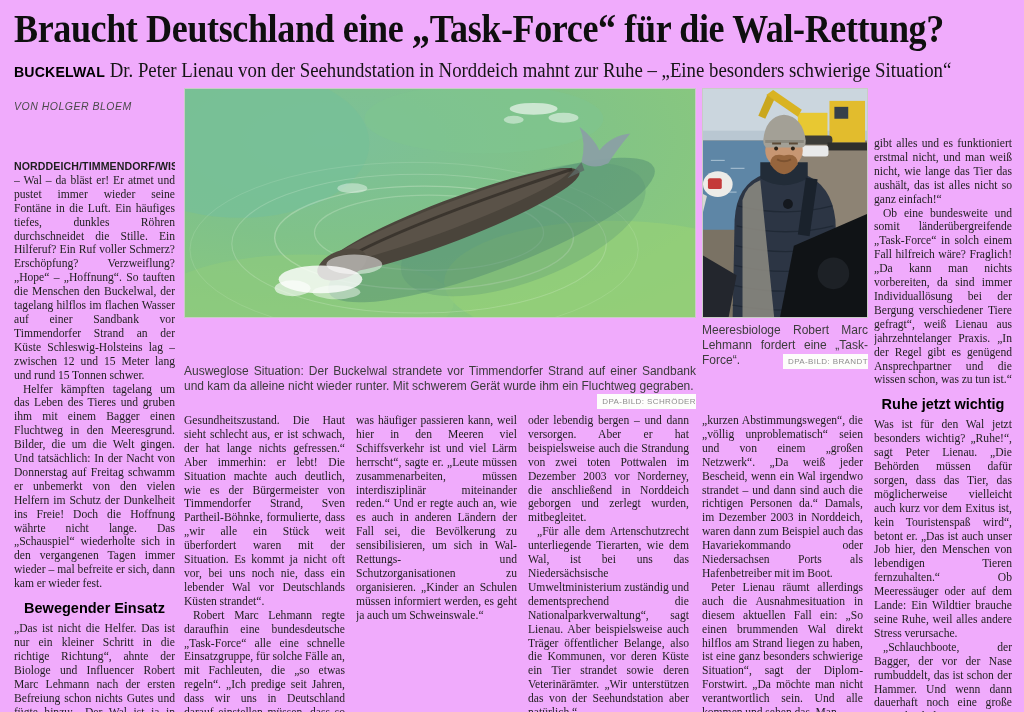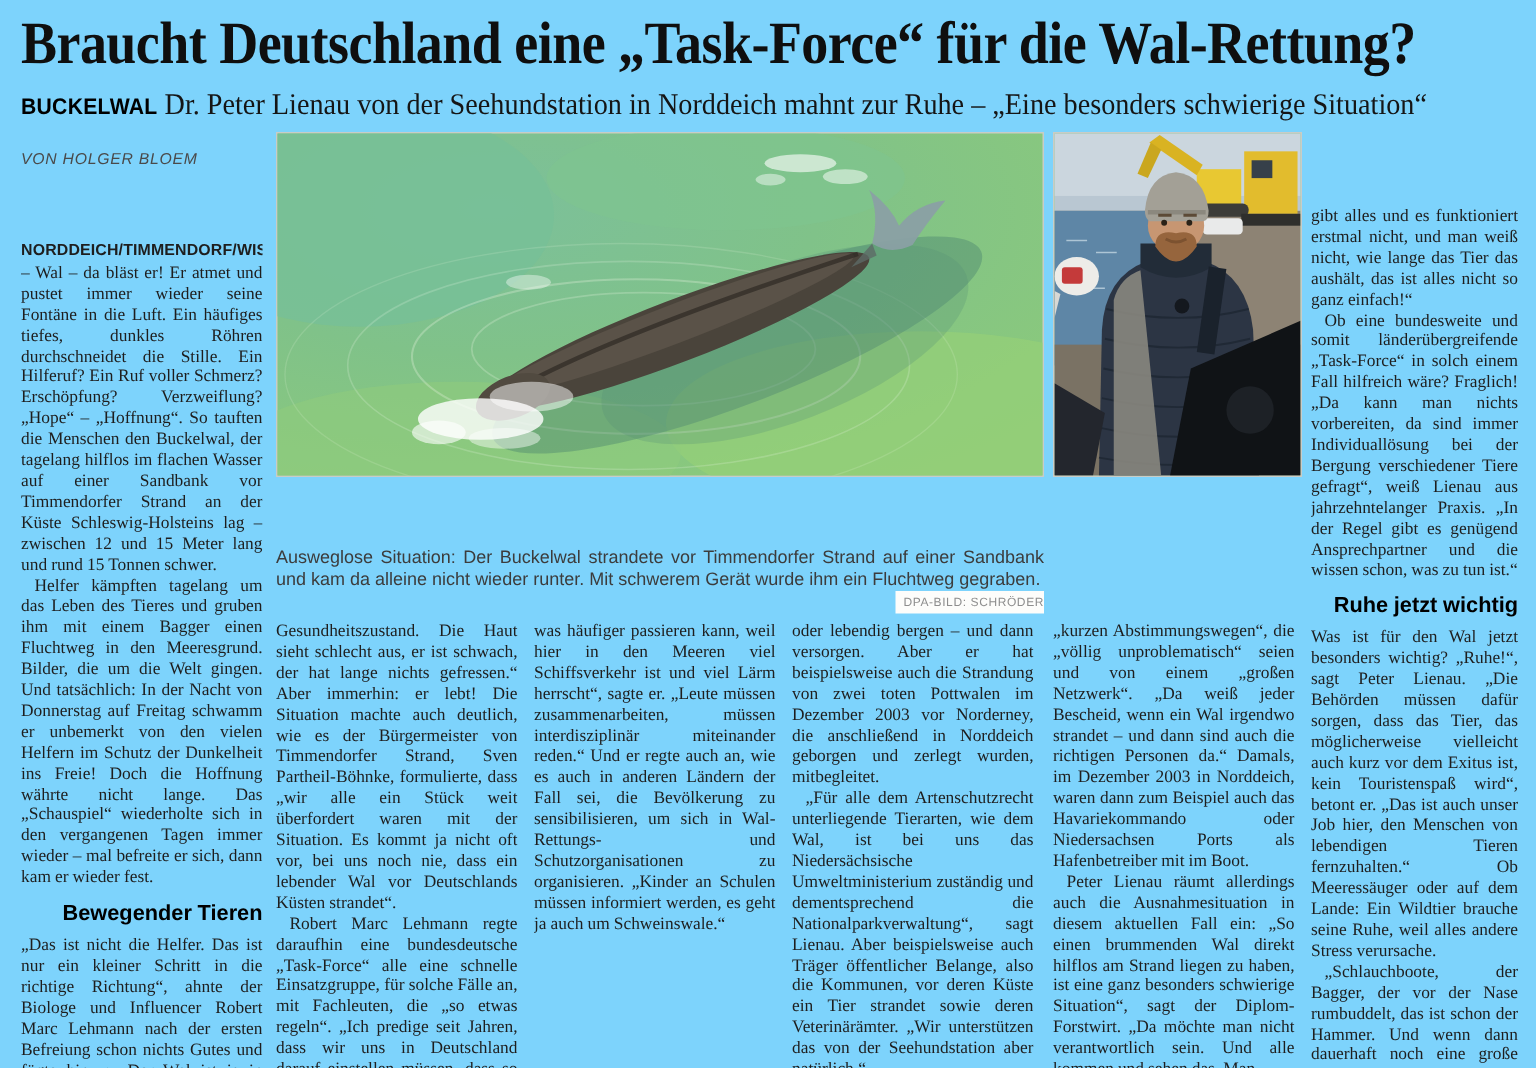--- a/index.html
+++ b/index.html
@@ -1,19 +1,19 @@
 <!DOCTYPE html>
 <html lang="de"><head>
 <meta charset="utf-8">
 <style>
   * { margin:0; padding:0; box-sizing:border-box; }
   html,body { background:#e8e8e8; }
   .page {
     position:relative; width:1024px; height:712px; margin:0 auto;
-    background:#7dd3fc; overflow:hidden;
+    background:#f0abfc; overflow:hidden;
     font-family:"Liberation Serif", serif; color:#1e1e1e;
   }
   .headline {
     position:absolute; left:14px; top:4px; width:1105px;
     font-family:"Liberation Serif", serif; font-weight:bold; color:#0f0f0f;
     font-size:40px; line-height:50px; letter-spacing:-0.4px;
     white-space:nowrap; transform:scaleX(0.90); transform-origin:0 0;
   }
   .subhead-row {
     position:absolute; left:14px; top:57px; width:1070px;
@@ -39,21 +39,21 @@
   .col p.first, .col p.cont { text-indent:0; }
   .col-1 { left:14px;  top:120px; width:161px; height:592px; }
   .col-2 { left:184px; top:374px; width:161px; height:338px; }
   .col-3 { left:356px; top:374px; width:161px; height:338px; }
   .col-4 { left:528px; top:374px; width:161px; height:338px; }
   .col-5 { left:702px; top:374px; width:161px; height:338px; }
   .col-6 { left:874px; top:97px;  width:138px; height:615px; }
   .crosshead {
     font-family:"Liberation Sans", sans-serif; font-weight:bold;
     font-size:14.5px; line-height:17px; color:#000;
-    margin:9px 0 5px 0; text-align:right;
+    margin:9px 0 5px 0; text-align:center;
   }
   .dateline {
     font-family:"Liberation Sans", sans-serif; font-weight:bold;
     font-size:10.6px; letter-spacing:0.1px;
   }
   figure.photo { position:absolute; border:1px solid #c9ccc6; background:#9c9; }
   .photo-main     { left:184px; top:88px; width:512px; height:230px; }
   .photo-portrait { left:702px; top:88px; width:166px; height:230px; }
   figure.photo svg { display:block; width:100%; height:100%; }
   .caption {
@@ -79,21 +79,21 @@
   <div class="subhead-row">
     <span class="kicker">BUCKELWAL</span>
     <span class="subheadline">Dr. Peter Lienau von der Seehundstation in Norddeich mahnt zur Ruhe – „Eine besonders schwierige Situation“</span>
   </div>
 
   <div class="byline">VON HOLGER BLOEM</div>
 
   <div class="col col-1">
     <p class="first"><span class="dateline">NORDDEICH/TIMMENDORF/WISMAR</span> <span>– Wal – da bläst er! Er atmet und pustet immer wieder seine Fontäne in die Luft. Ein häufiges tiefes, dunkles Röhren durchschneidet die Stille. Ein Hilferuf? Ein Ruf voller Schmerz? Erschöpfung? Verzweiflung? „Hope“ – „Hoffnung“. So tauften die Menschen den Buckelwal, der tagelang hilflos im flachen Wasser auf einer Sandbank vor Timmendorfer Strand an der Küste Schleswig-Holsteins lag – zwischen 12 und 15 Meter lang und rund 15 Tonnen schwer.</span></p>
     <p>Helfer kämpften tagelang um das Leben des Tieres und gruben ihm mit einem Bagger einen Fluchtweg in den Meeresgrund. Bilder, die um die Welt gingen. Und tatsächlich: In der Nacht von Donnerstag auf Freitag schwamm er unbemerkt von den vielen Helfern im Schutz der Dunkelheit ins Freie! Doch die Hoffnung währte nicht lange. Das „Schauspiel“ wiederholte sich in den vergangenen Tagen immer wieder – mal befreite er sich, dann kam er wieder fest.</p>
-    <h3 class="crosshead">Bewegender Tieren</h3>
+    <h3 class="crosshead">Bewegender Einsatz</h3>
     <p class="first">„Das ist nicht die Helfer. Das ist nur ein kleiner Schritt in die richtige Richtung“, ahnte der Biologe und Influencer Robert Marc Lehmann nach der ersten Befreiung schon nichts Gutes und fügte hinzu: „Der Wal ist ja in keinem guten</p>
   </div>
 
   <figure class="photo photo-main">
     <svg viewBox="0 0 512 230" preserveAspectRatio="none">
       <defs>
         <radialGradient id="waterGrad" cx="28%" cy="22%" r="95%">
           <stop offset="0%" stop-color="#7cc09a"></stop>
           <stop offset="45%" stop-color="#80c289"></stop>
           <stop offset="100%" stop-color="#8cca7a"></stop>
@@ -193,20 +193,24 @@
         <ellipse cx="15" cy="96" rx="15" ry="13" fill="#edece8"></ellipse>
         <rect x="5" y="90" width="14" height="11" rx="2" fill="#c43a3a"></rect>
         <path d="M 4 108 L 0 124 L 0 106 Z" fill="#d8d8d4"></path>
       </g>
       <path d="M 92 158 L 166 126 L 166 230 L 78 230 Z" fill="#101316"></path>
       <circle cx="132" cy="186" r="16" fill="#1d2126"></circle>
       <path d="M 0 168 L 34 188 L 26 230 L 0 230 Z" fill="#23262d"></path>
     </svg>
   </figure>
 
+  <div class="caption caption-portrait">
+    <span>Meeresbiologe Robert Marc Lehmann fordert eine „Task-Force“.</span>
+    <span class="credit">DPA-BILD: BRANDT</span>
+  </div>
 
   <div class="col col-2">
     <p class="cont">Gesundheitszustand. Die Haut sieht schlecht aus, er ist schwach, der hat lange nichts gefressen.“ Aber immerhin: er lebt! Die Situation machte auch deutlich, wie es der Bürgermeister von Timmendorfer Strand, Sven Partheil-Böhnke, formulierte, dass „wir alle ein Stück weit überfordert waren mit der Situation. Es kommt ja nicht oft vor, bei uns noch nie, dass ein lebender Wal vor Deutschlands Küsten strandet“.</p>
     <p>Robert Marc Lehmann regte daraufhin eine bundesdeutsche „Task-Force“ alle eine schnelle Einsatzgruppe, für solche Fälle an, mit Fachleuten, die „so etwas regeln“. „Ich predige seit Jahren, dass wir uns in Deutschland darauf einstellen müssen, dass so et-</p>
   </div>
 
   <div class="col col-3">
     <p class="cont">was häufiger passieren kann, weil hier in den Meeren viel Schiffsverkehr ist und viel Lärm herrscht“, sagte er. „Leute müssen zusammenarbeiten, müssen interdisziplinär miteinander reden.“ Und er regte auch an, wie es auch in anderen Ländern der Fall sei, die Bevölkerung zu sensibilisieren, um sich in Wal-Rettungs- und Schutzorganisationen zu organisieren. „Kinder an Schulen müssen informiert werden, es geht ja auch um Schweinswale.“</p>
   </div>
 

